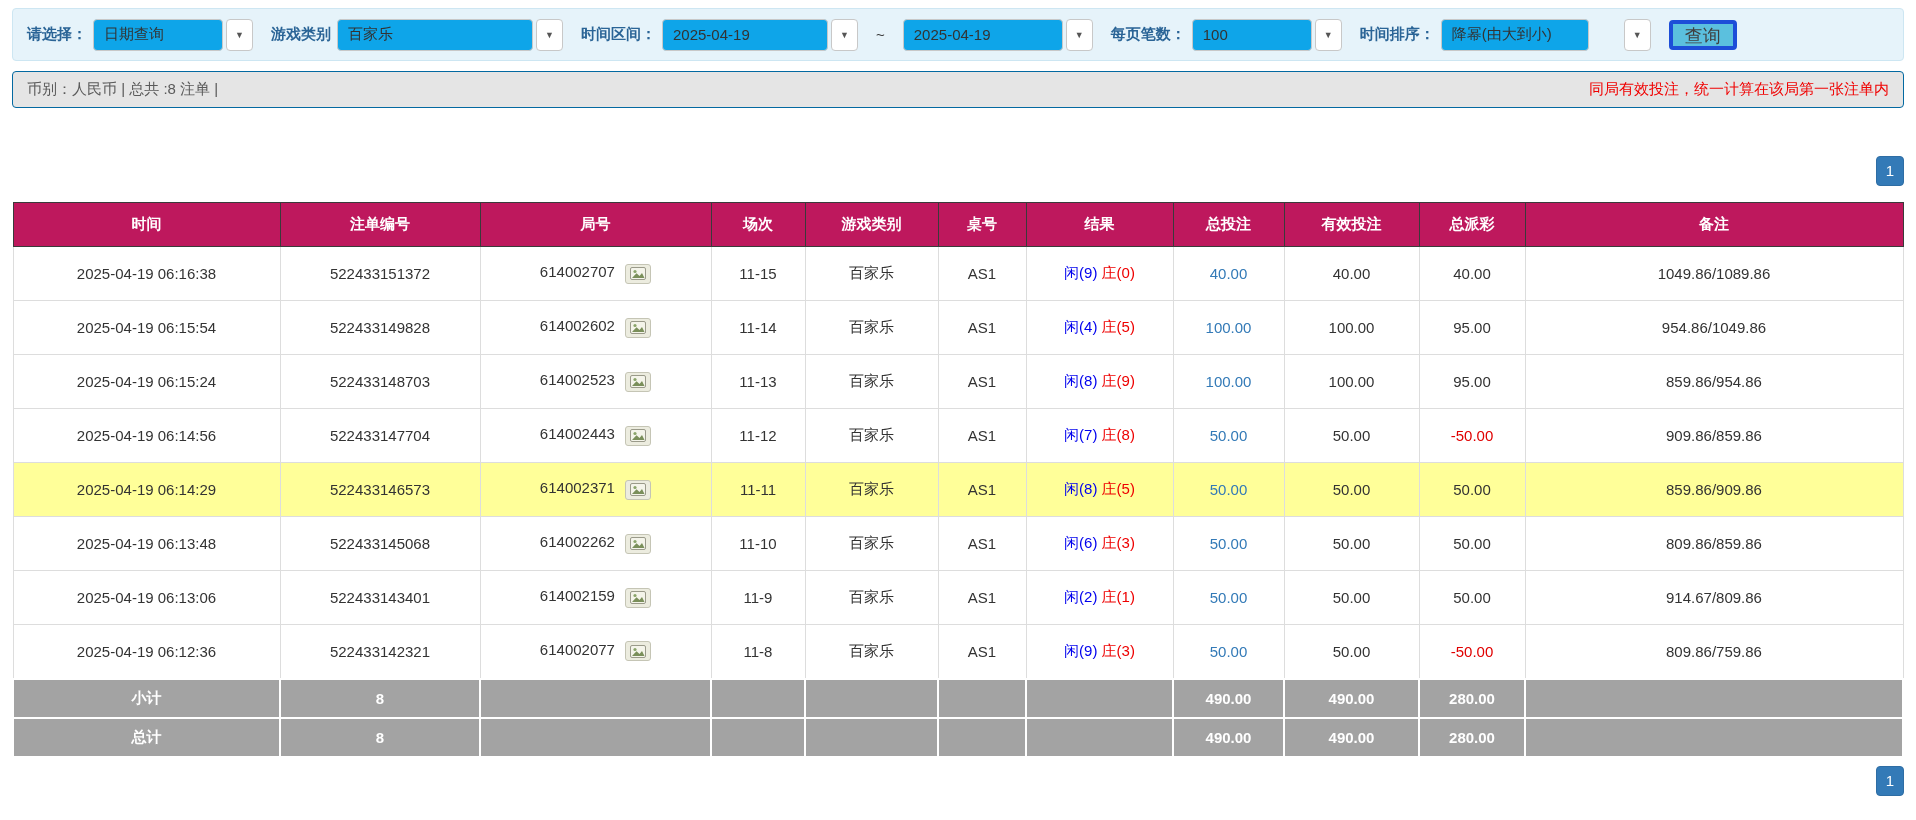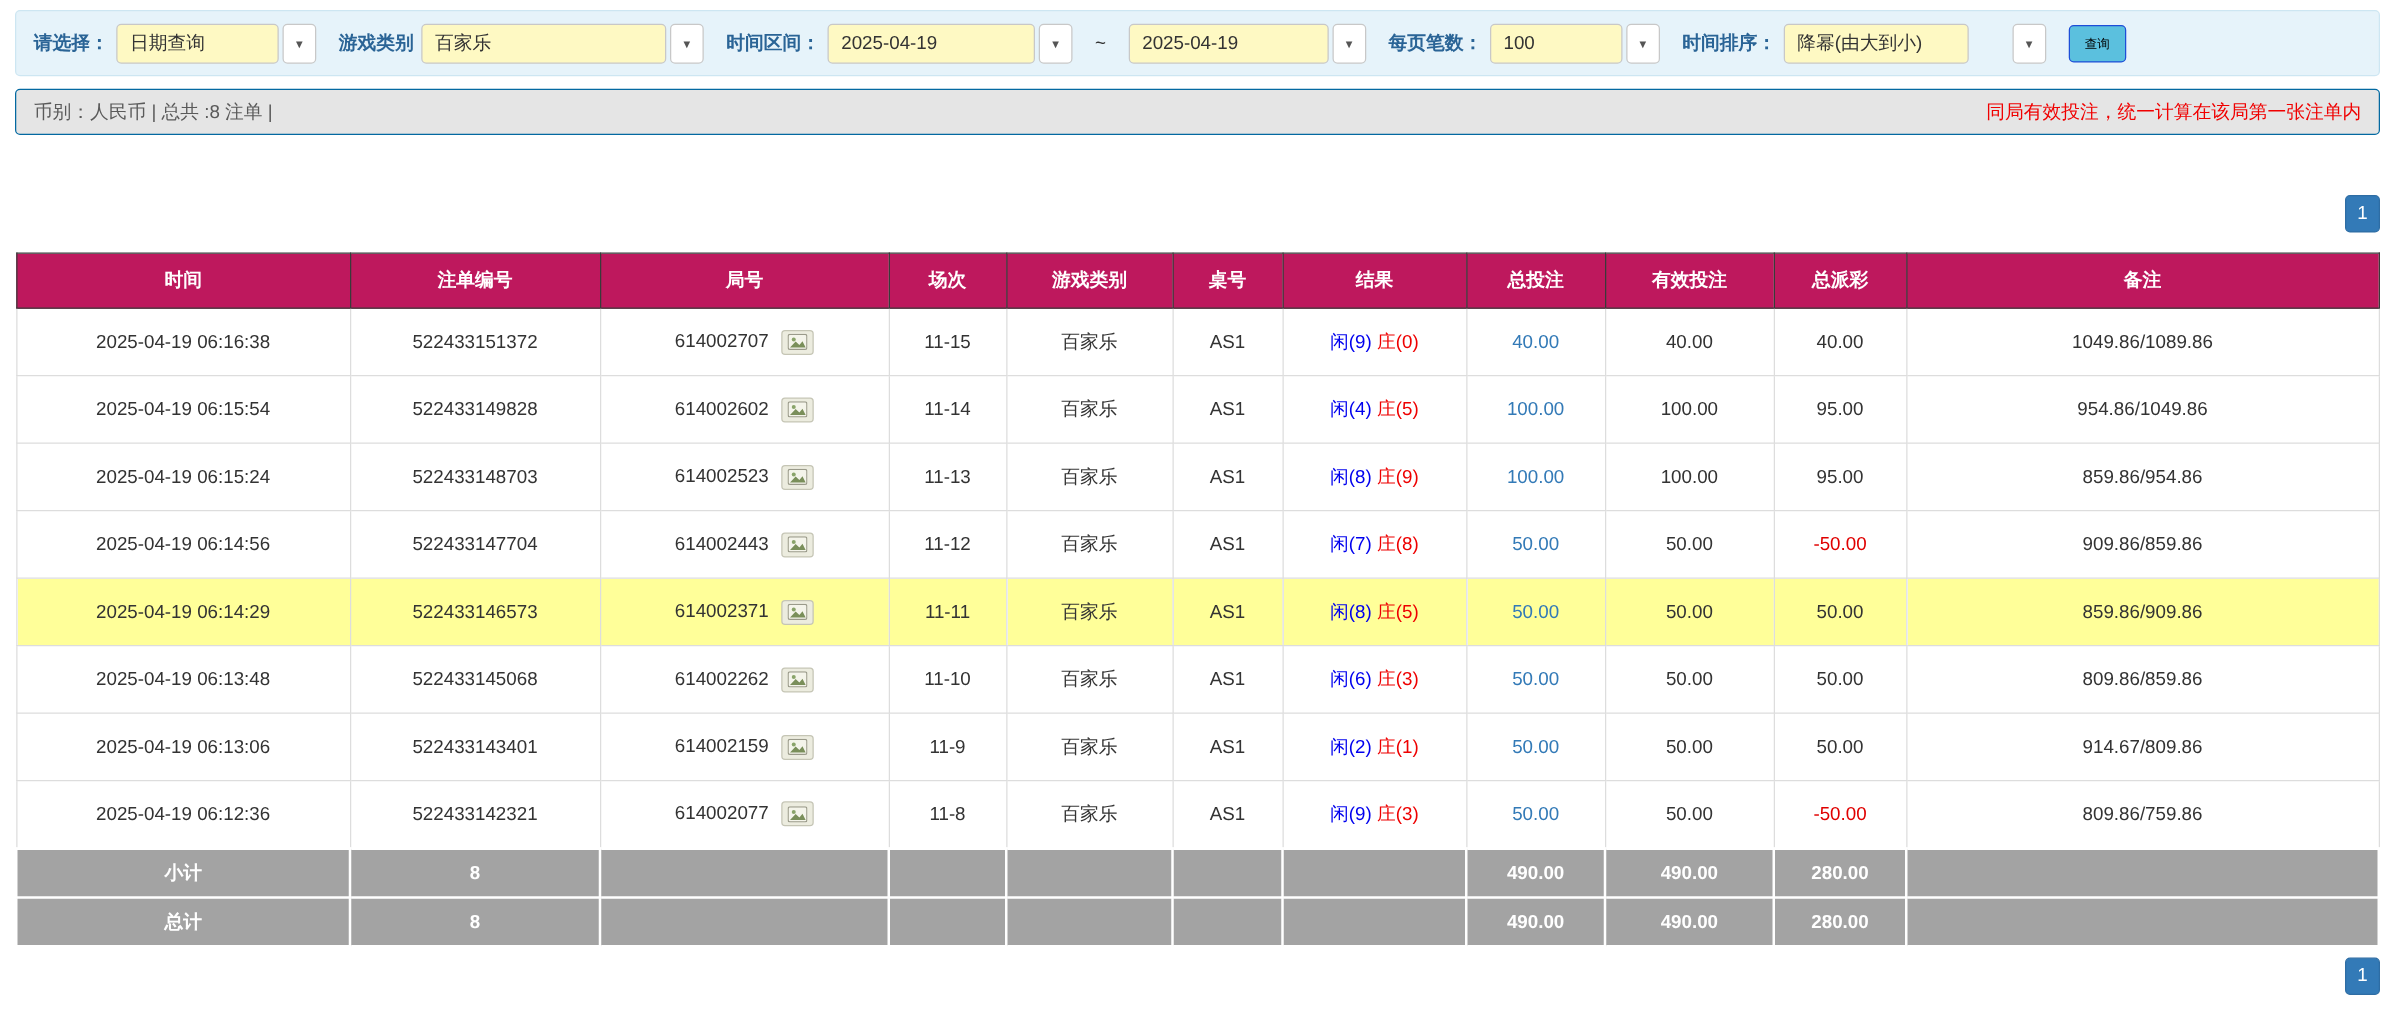--- a/index.html
+++ b/index.html
@@ -27,21 +27,21 @@
     height: 53px;
     display: flex;
     align-items: center;
     padding: 0 14px;
   }
   .filter-group { display: flex; align-items: center; gap: 6px; margin-right: 18px; }
   .filter-label { color: #2a6496; font-weight: bold; white-space: nowrap; }
   .combo { display: flex; height: 32px; }
   .combo-text {
     flex: 1;
-    background: #fef9c3;
+    background: #0ea5e9;
     border: 1px solid #c8c8c8;
     border-radius: 4px;
     padding: 0 10px;
     display: flex;
     align-items: center;
     color: #333;
     overflow: hidden;
     white-space: nowrap;
   }
   .combo-btn {
@@ -54,31 +54,31 @@
     align-items: center;
     justify-content: center;
     color: #555;
     font-size: 9px;
     cursor: pointer;
   }
   .combo-select { width: 160px; }
   .combo-game   { width: 226px; }
   .combo-date   { width: 196px; }
   .combo-date2  { width: 190px; }
-  .combo-size   { width: 136px; text-align: right; }
+  .combo-size   { width: 150px; text-align: right; }
   .combo-sort   { width: 210px; gap: 32px; }
   .tilde { color: #333; margin-right: 18px; }
   .search-button {
     background: #5bc0de;
-    border: 1px solid #1d4ed8;
-    color: #000000;
+    border: 4px solid #1d4ed8;
+    color: #404040;
     height: 30px;
     padding: 0 12px;
     border-radius: 4px;
-    font-size: 10px;
+    font-size: 18px;
     font-family: inherit;
     cursor: pointer;
   }
 
   
   .summary-bar {
     margin-top: 10px;
     background: #e5e5e5;
     border: 1px solid #0369a1;
     border-radius: 4px;

